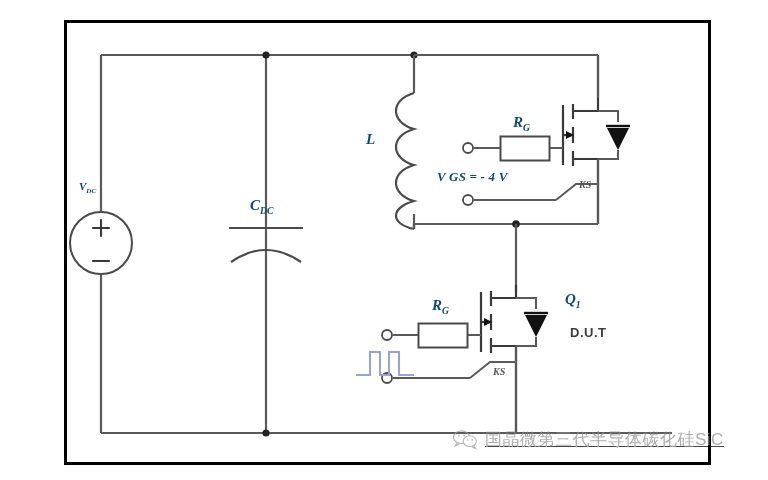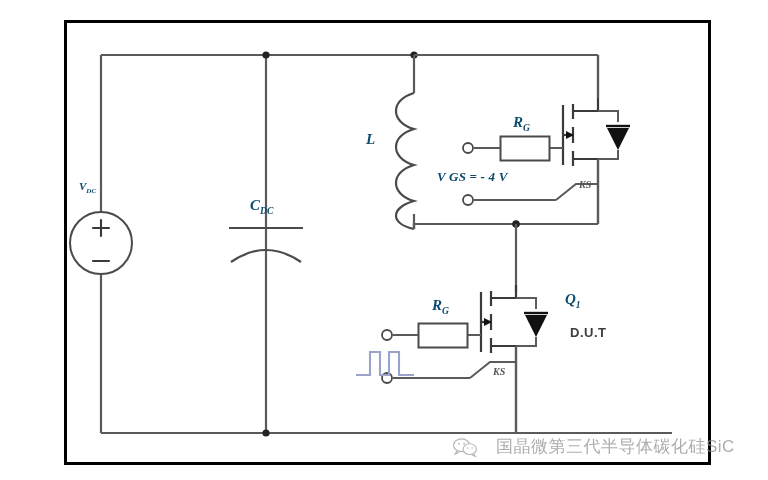--- a/index.html
+++ b/index.html
@@ -58,23 +58,24 @@
   #label-dut    { left: 554px; top: 325px;  font-size: 13px; letter-spacing: .5px; font-weight: 600; }
   #label-ks-top { left: 579px; top: 179px;  font-size: 10px; color: #555; }
   #label-ks-bot { left: 493px; top: 366px;  font-size: 10px; color: #555; }
 
   #watermark {
     position: absolute;
     left: 452px;
     top: 428px;
     height: 30px;
     display: flex;
-    align-items: flex-end;
-    gap: 18px;
+    align-items: flex-start;
+    gap: 7px;
     opacity: .72;
+    text-decoration: underline;
   }
   #watermark .wm-text {
     font-family: "Liberation Sans", sans-serif;
     font-size: 17px;
     color: #8d8d8d;
     letter-spacing: 0.5px;
     white-space: nowrap;
   }
   #wechat-icon { width: 26px; height: 22px; display: block; }
 </style>

